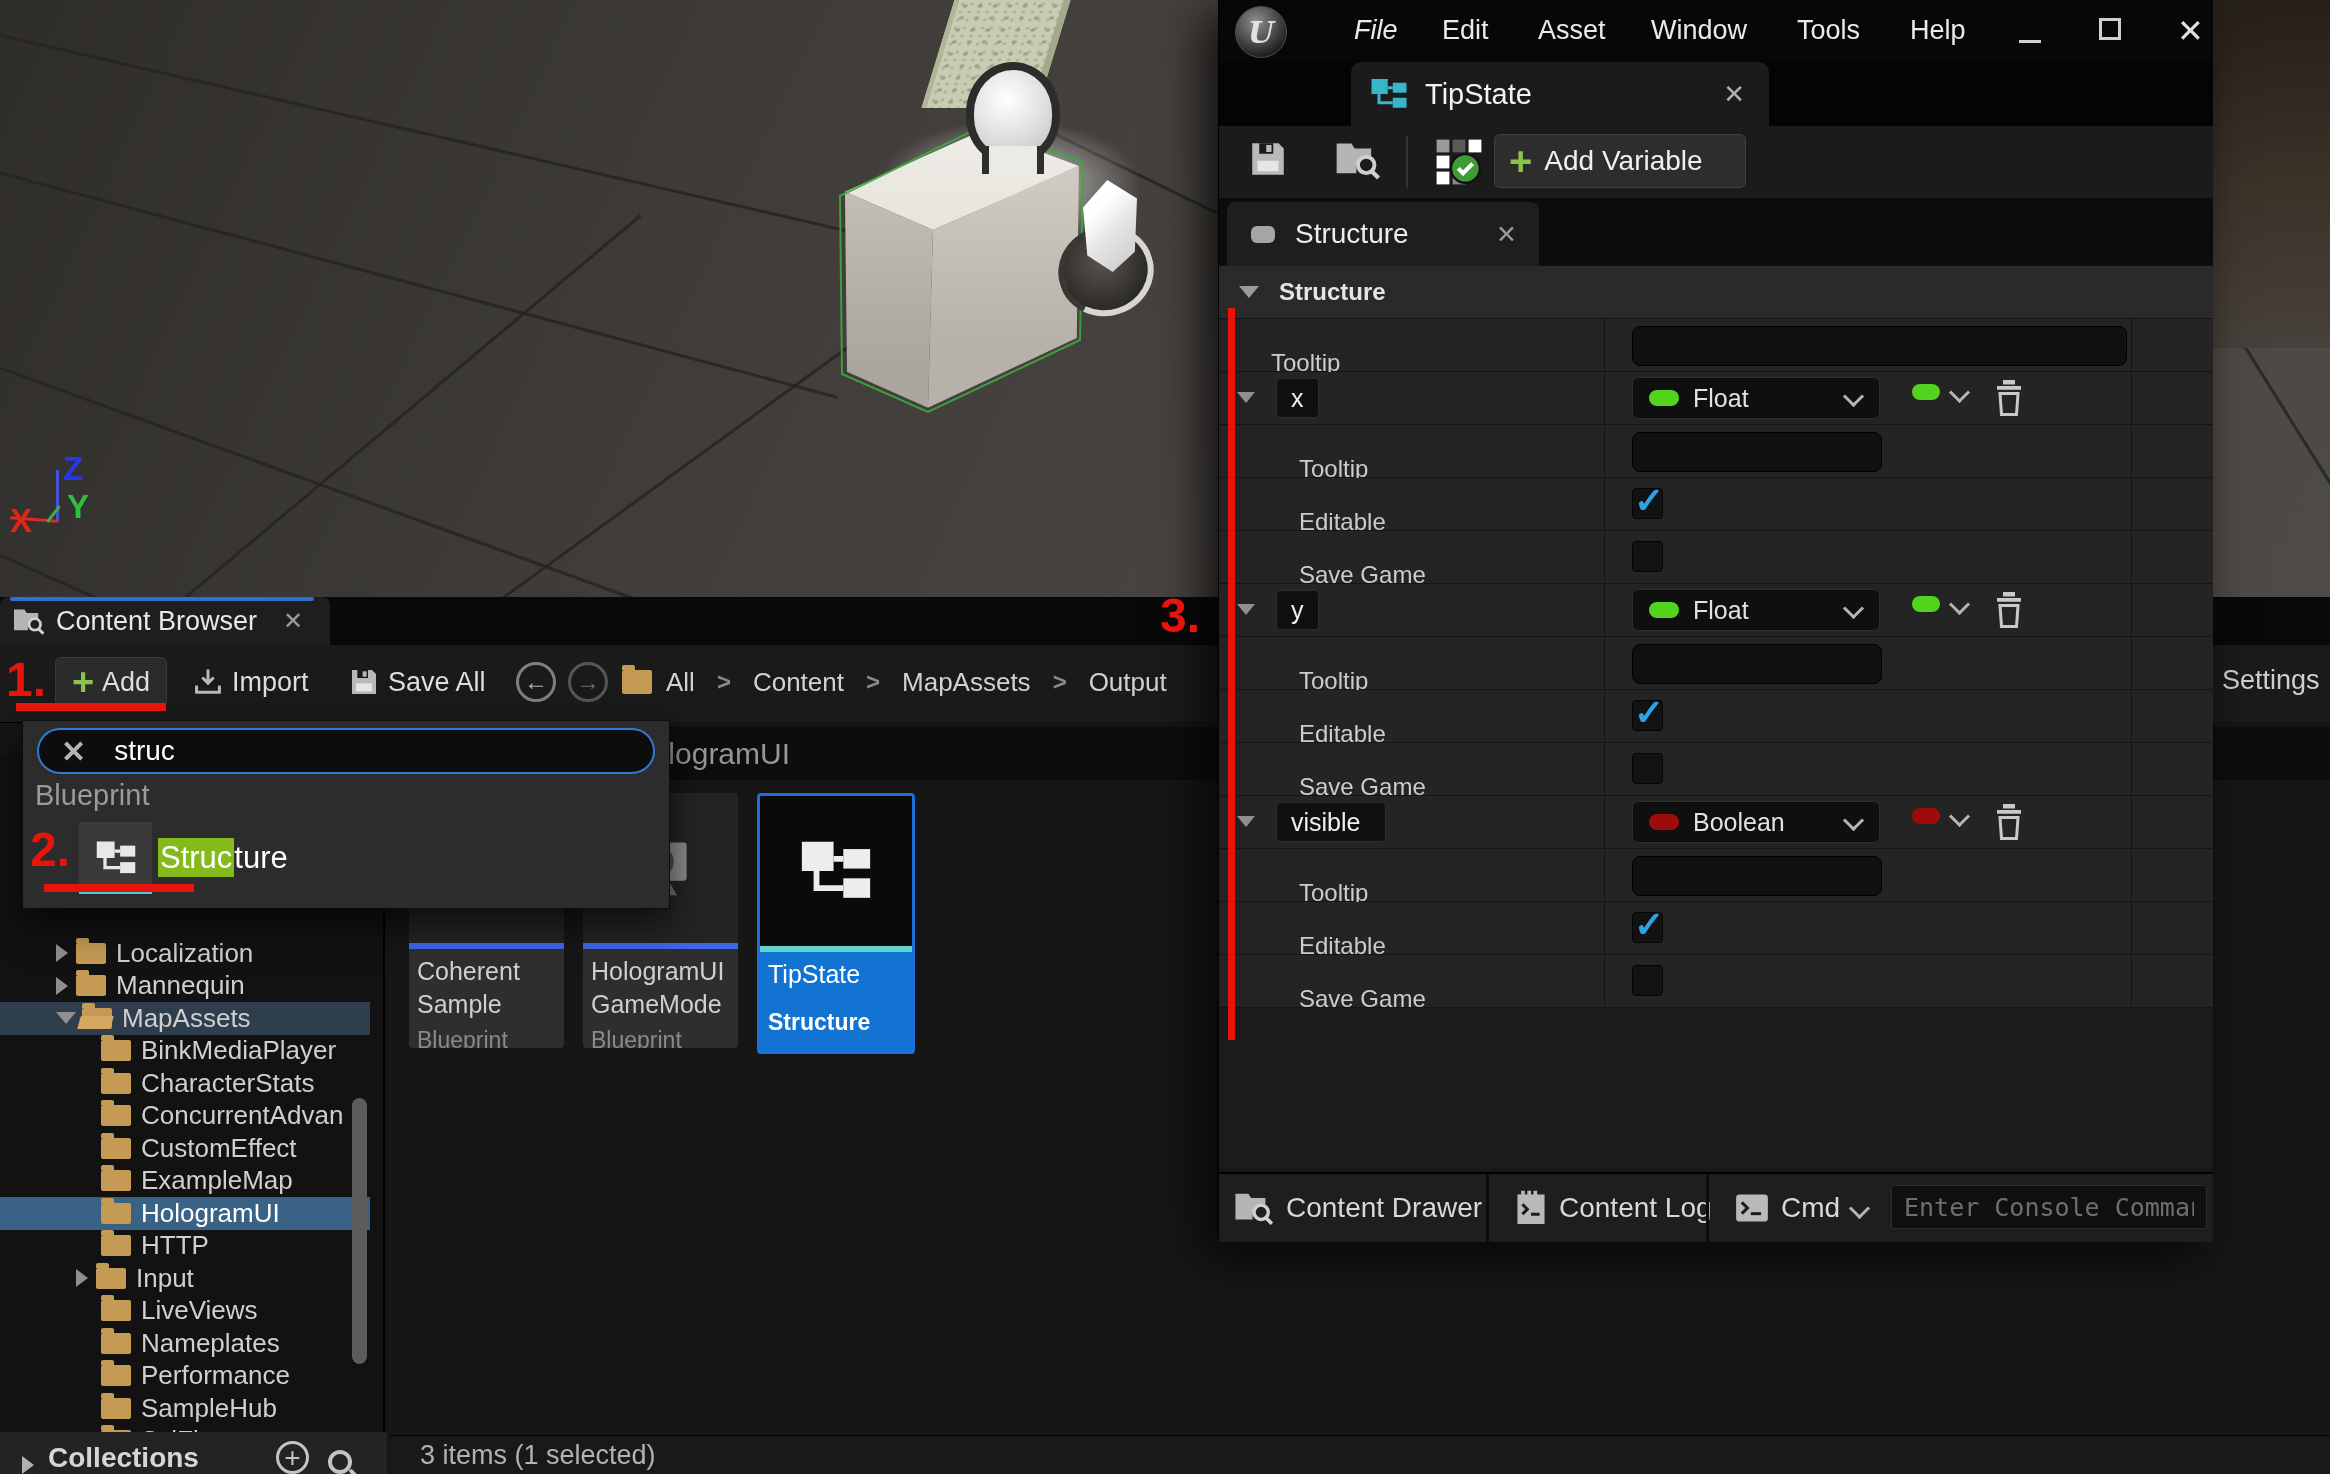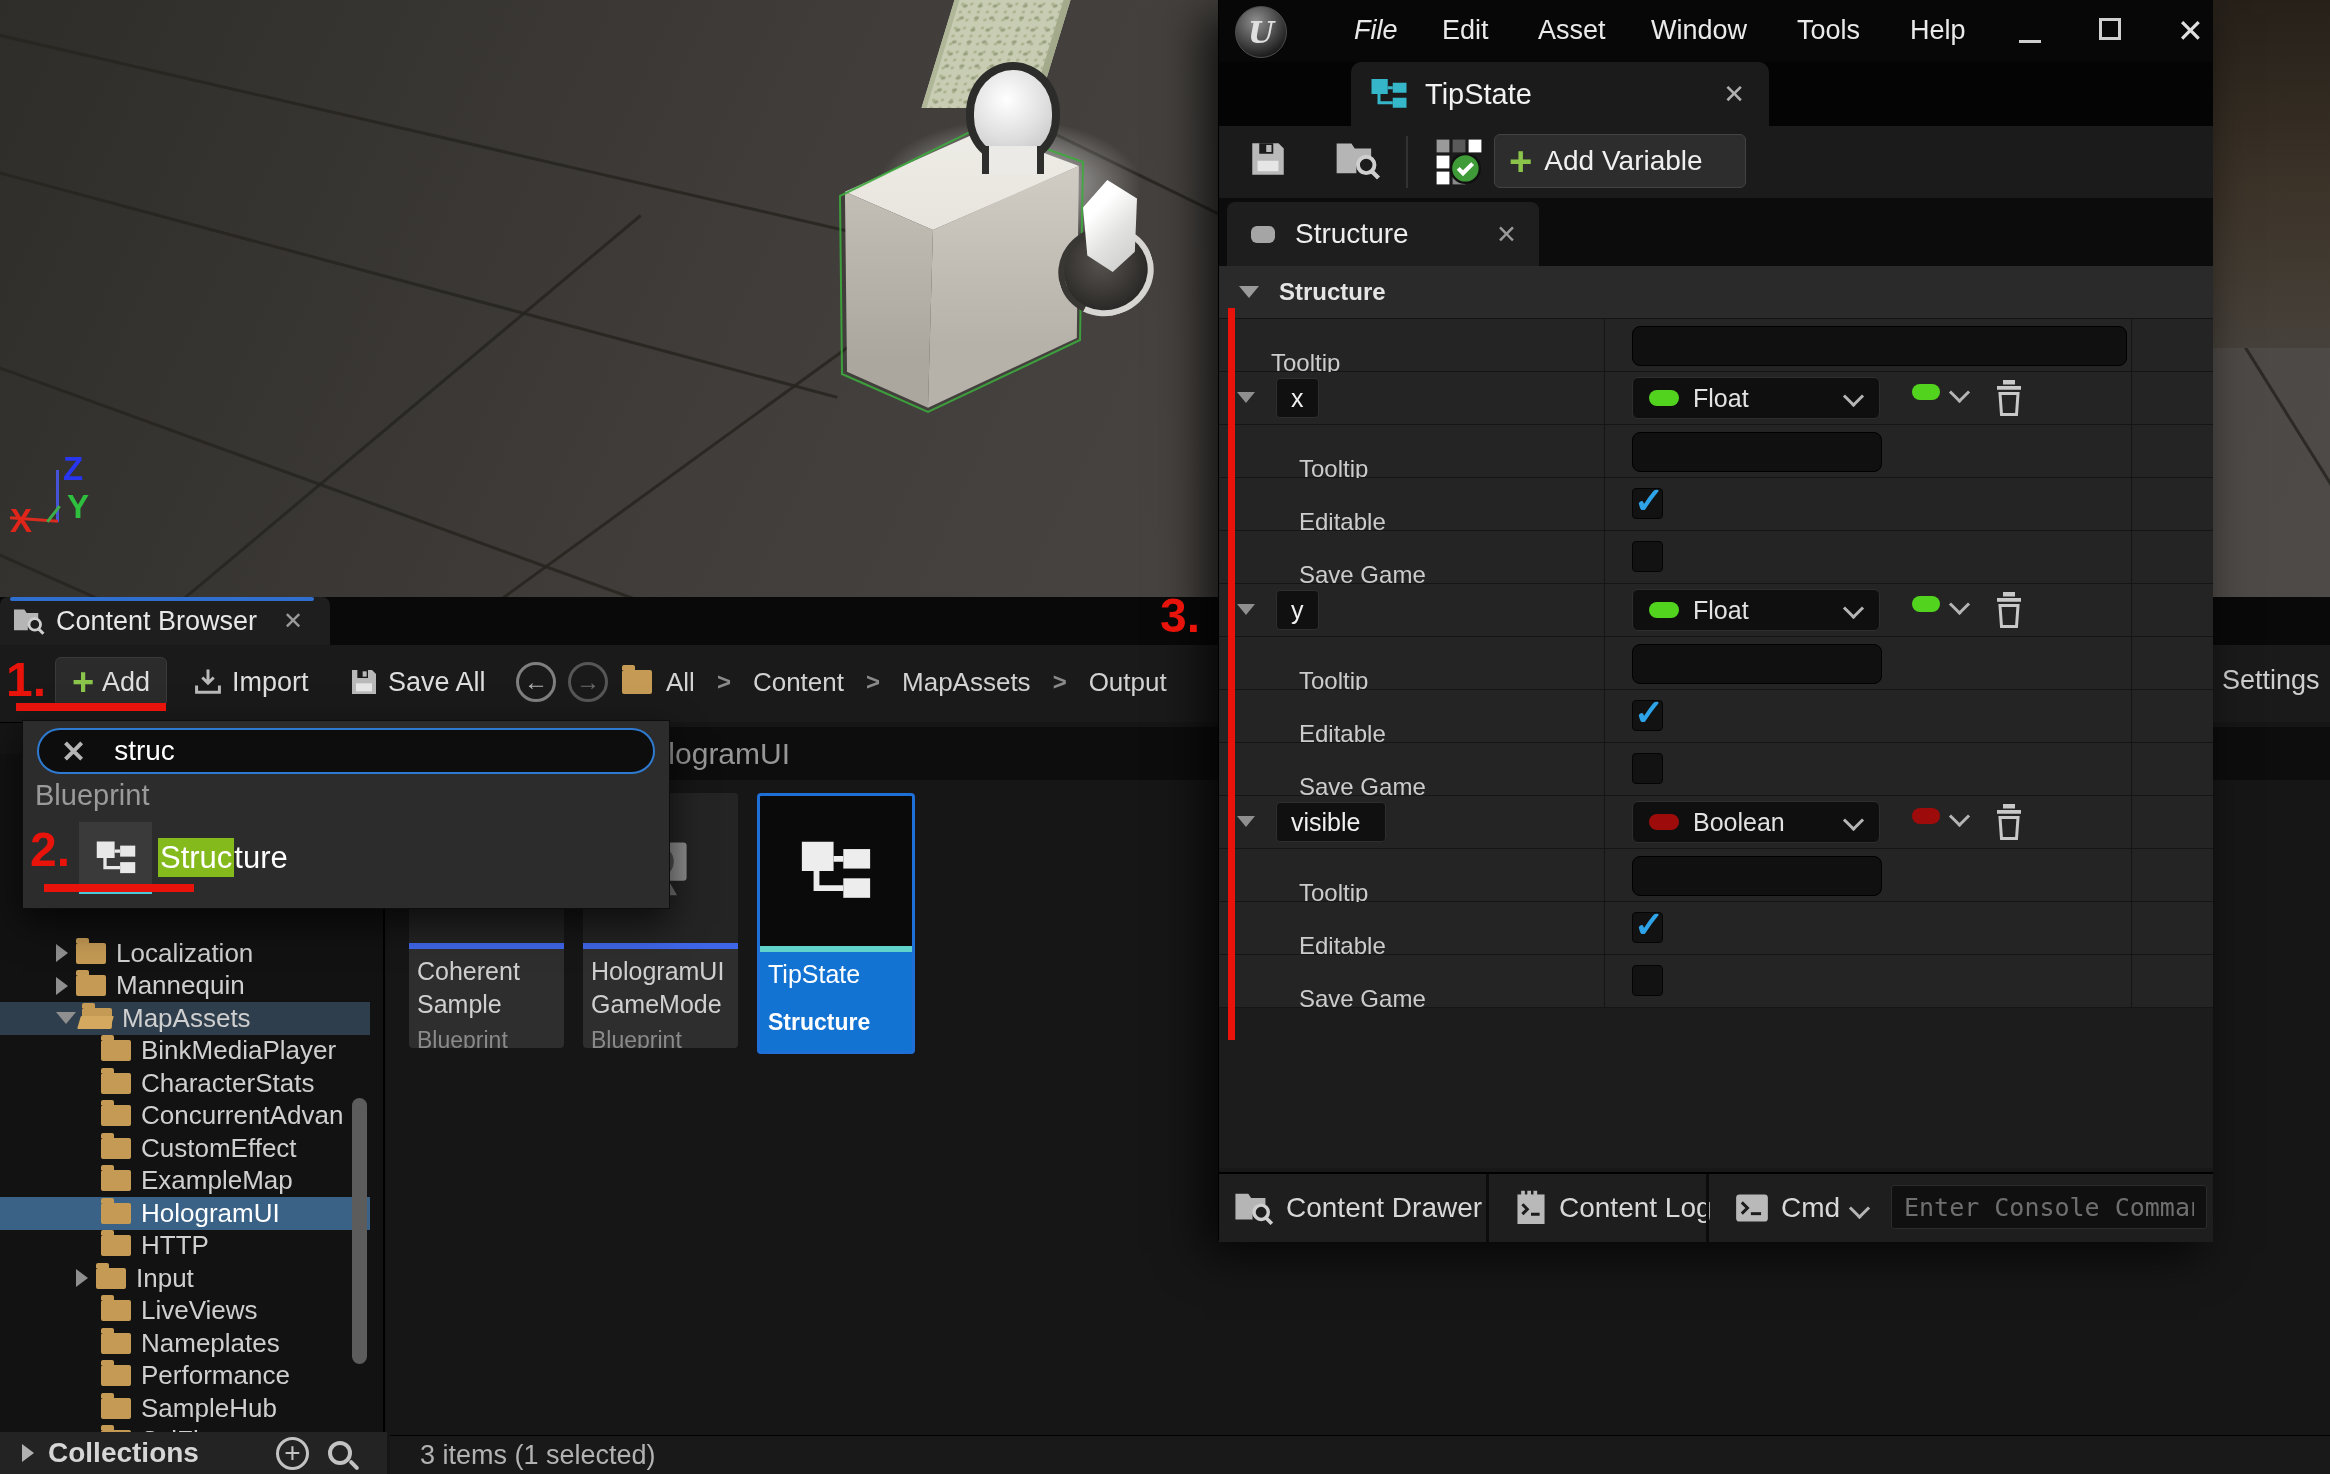--- a/index.html
+++ b/index.html
@@ -83,21 +83,21 @@
   .row-sel{background:#3a6186;color:#fff;}
   .tri{width:0;height:0;display:inline-block;}
   .tri.right{border-top:9px solid transparent;border-bottom:9px solid transparent;border-left:12px solid #8f8f8f;margin-right:8px;}
   .tri.down{border-left:10px solid transparent;border-right:10px solid transparent;border-top:12px solid #8f8f8f;margin-right:6px;}
   .folder{position:relative;width:30px;height:21px;background:#c49a54;border-radius:2px;display:inline-block;
     margin-right:10px;flex:0 0 30px;}
   .folder::before{content:"";position:absolute;top:-5px;left:0;width:13px;height:5px;background:#c49a54;border-radius:2px 2px 0 0;}
   .folder.open::after{content:"";position:absolute;bottom:0;left:-3px;width:33px;height:13px;background:#d4a95f;
     transform:skewX(-16deg);border-radius:1px;}
   .scrollbar{position:absolute;left:352px;top:344px;width:15px;height:266px;background:#5c5c5c;border-radius:8px;}
-  .collections{position:absolute;left:0;bottom:0;width:448px;height:42px;background:#232323;display:flex;align-items:center;}
+  .collections{position:absolute;left:0;bottom:0;width:448px;height:42px;background:#232323;display:flex;align-items:flex-end;}
   .collections .tri.right{margin-left:22px;border-left-color:#b0b0b0;}
   .collections-label{color:#d6d6d6;font-size:28px;font-weight:bold;margin-left:6px;}
   .plus-circle{position:absolute;left:276px;width:33px;height:33px;border:3px solid #c3c3c3;border-radius:50%;
     color:#c3c3c3;font-size:28px;display:flex;align-items:center;justify-content:center;box-sizing:border-box;}
   .lens{position:absolute;left:328px;width:24px;height:24px;border:4px solid #c3c3c3;border-radius:50%;box-sizing:border-box;}
   .lens::after{content:"";position:absolute;left:16px;top:18px;width:12px;height:4px;background:#c3c3c3;
     transform:rotate(45deg);border-radius:2px;}
   .cb-assets{position:absolute;left:387px;top:125px;right:0;bottom:0;background:#161616;}
   .path-header{position:absolute;left:3px;top:5px;right:0;height:53px;background:#0d0d0d;display:flex;align-items:center;}
   .path-header-label{color:#969696;font-size:30px;margin-left:240px;}

